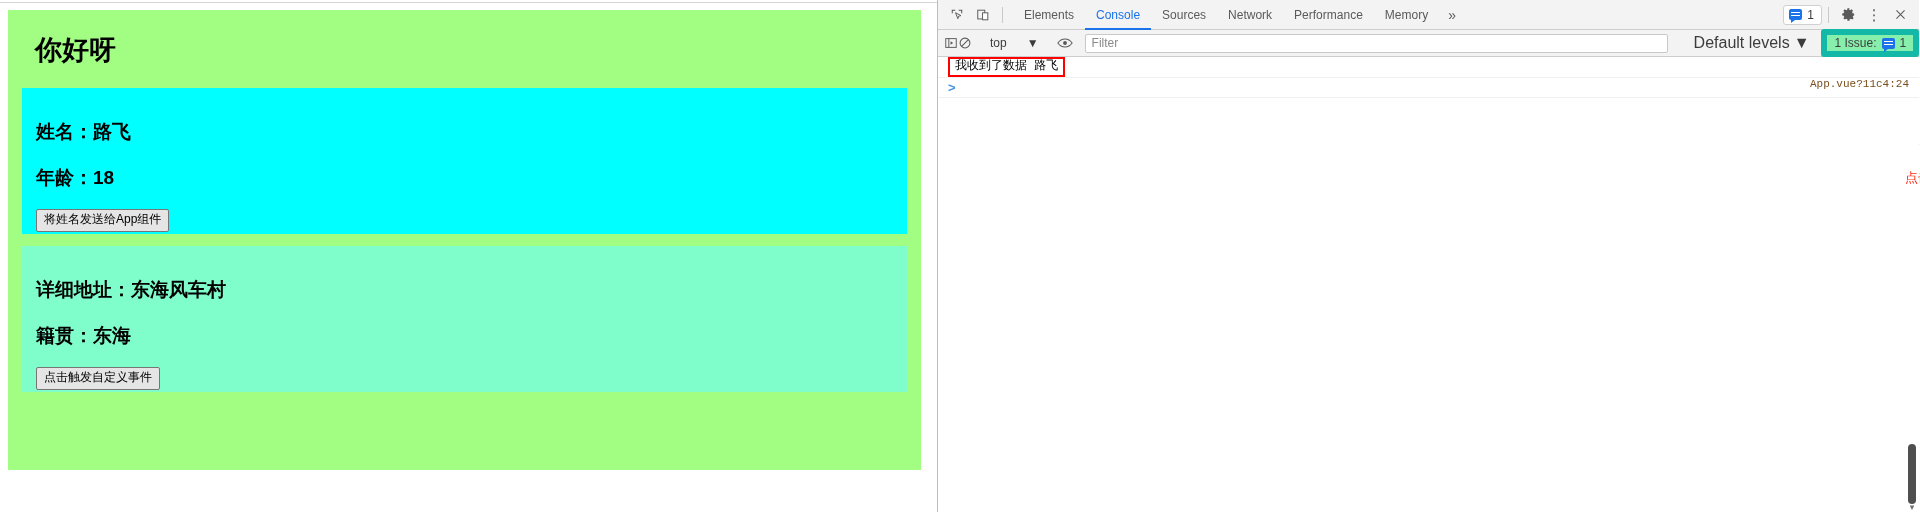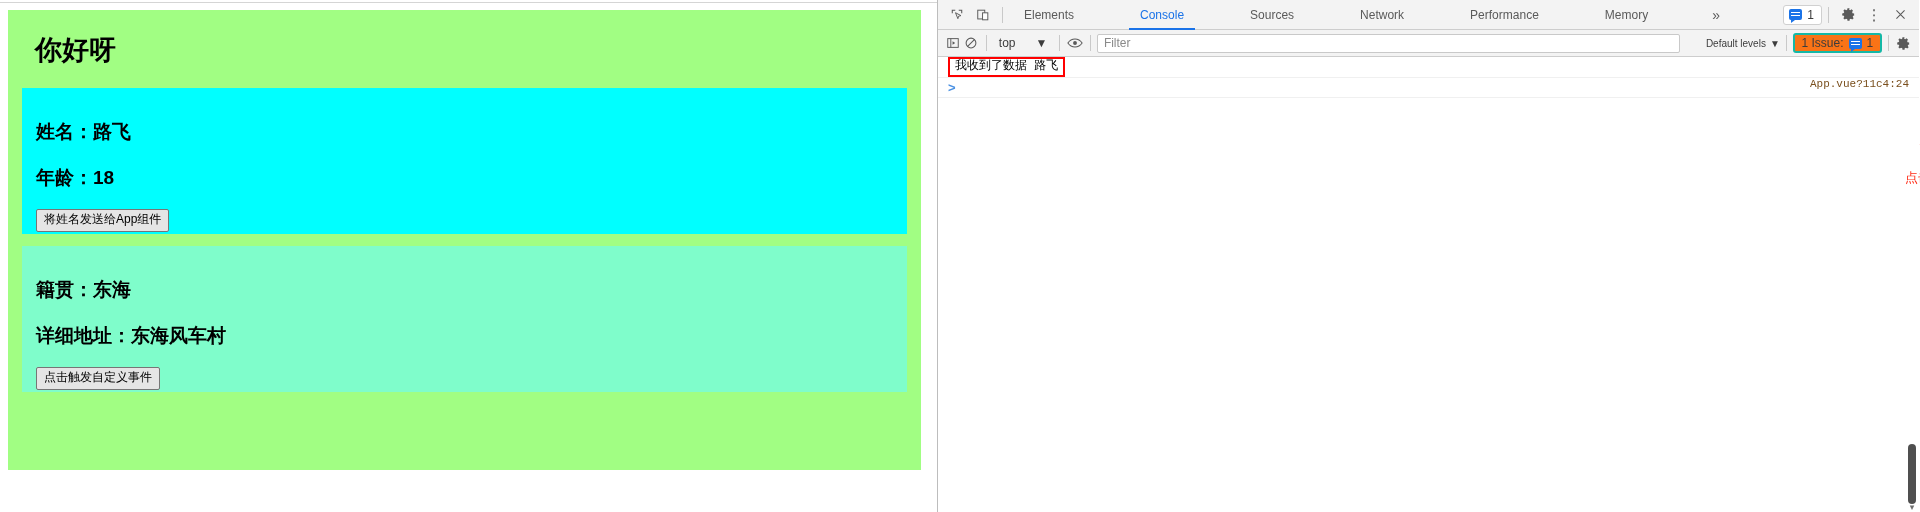--- a/index.html
+++ b/index.html
@@ -78,21 +78,21 @@
     border-bottom: 1px solid #cdcdcd;
     display: flex; align-items: center;
     padding: 0 6px;
   }
   .icon-btn {
     width: 26px; height: 24px;
     display: flex; align-items: center; justify-content: center;
     cursor: default;
   }
   .vsep { width: 1px; height: 16px; background: #c9c9c9; margin: 0 6px; }
-  .tabs { display: flex; align-items: center; height: 30px; margin-left: 4px; gap: 44px; }
+  .tabs { display: flex; align-items: center; height: 30px; margin-left: 4px; }
   .tab {
     padding: 0 11px; height: 30px;
     display: flex; align-items: center;
     color: #5a5a5a; font-size: 12px; cursor: default;
     white-space: nowrap;
   }
   .tab.active { color: #1a73e8; box-shadow: inset 0 -2px 0 #1a73e8; }
   .chev-more { padding: 0 9px; font-size: 14px; color: #5a5a5a; cursor: default; }
   .spacer { flex: 1; }
   .msg-badge {
@@ -132,27 +132,27 @@
     width: 583px; height: 19px;
     border: 1px solid #c9c9c9; border-radius: 2px;
     background: #fff;
     font-family: "Liberation Sans", sans-serif;
     font-size: 12px; color: #3c3c3c;
     padding: 0 6px; 
   }
   .filter-input::placeholder { color: #8a8a8a; }
   .levels {
     display: flex; align-items: center; gap: 4px;
-    margin-left: 26px; color: #3c3c3c; font-size: 10px; cursor: default;
+    margin-left: 26px; color: #3c3c3c; font-size: 16px; cursor: default;
     white-space: nowrap;
   }
   .issues-btn {
     display: flex; align-items: center; gap: 5px;
-    border: 2px solid #14b8a6; border-radius: 3px;
-    padding: 1px 7px; background: #f97316; color: #3c3c3c;
+    border: 6px solid #14b8a6; border-radius: 3px;
+    padding: 1px 7px; background: #86efac; color: #3c3c3c;
     font-size: 12px; cursor: default; white-space: nowrap;
   }
 
   .console-body { position: relative; width: 100%; height: 455px; background: #fff; }
   .console-row {
     position: relative; height: 21px;
     border-bottom: 1px solid #f0f0f0;
     display: flex; align-items: center;
     padding-left: 10px;
   }
@@ -210,22 +210,22 @@
     <div class="app-box">
       <div class="app-title">你好呀</div>
 
       <div class="student-box">
         <div class="row-line">姓名：路飞</div>
         <div class="row-line">年龄：18</div>
         <button class="pg-btn">将姓名发送给App组件</button>
       </div>
 
       <div class="school-box">
+        <div class="row-line">详细地址：东海风车村</div>
         <div class="row-line">籍贯：东海</div>
-        <div class="row-line">详细地址：东海风车村</div>
         <button class="pg-btn">点击触发自定义事件</button>
       </div>
     </div>
   </div>
 
   <div class="devtools">
 
     <div class="dt-toolbar">
       <div class="icon-btn">
         <svg width="14" height="14" viewBox="0 0 16 16">

